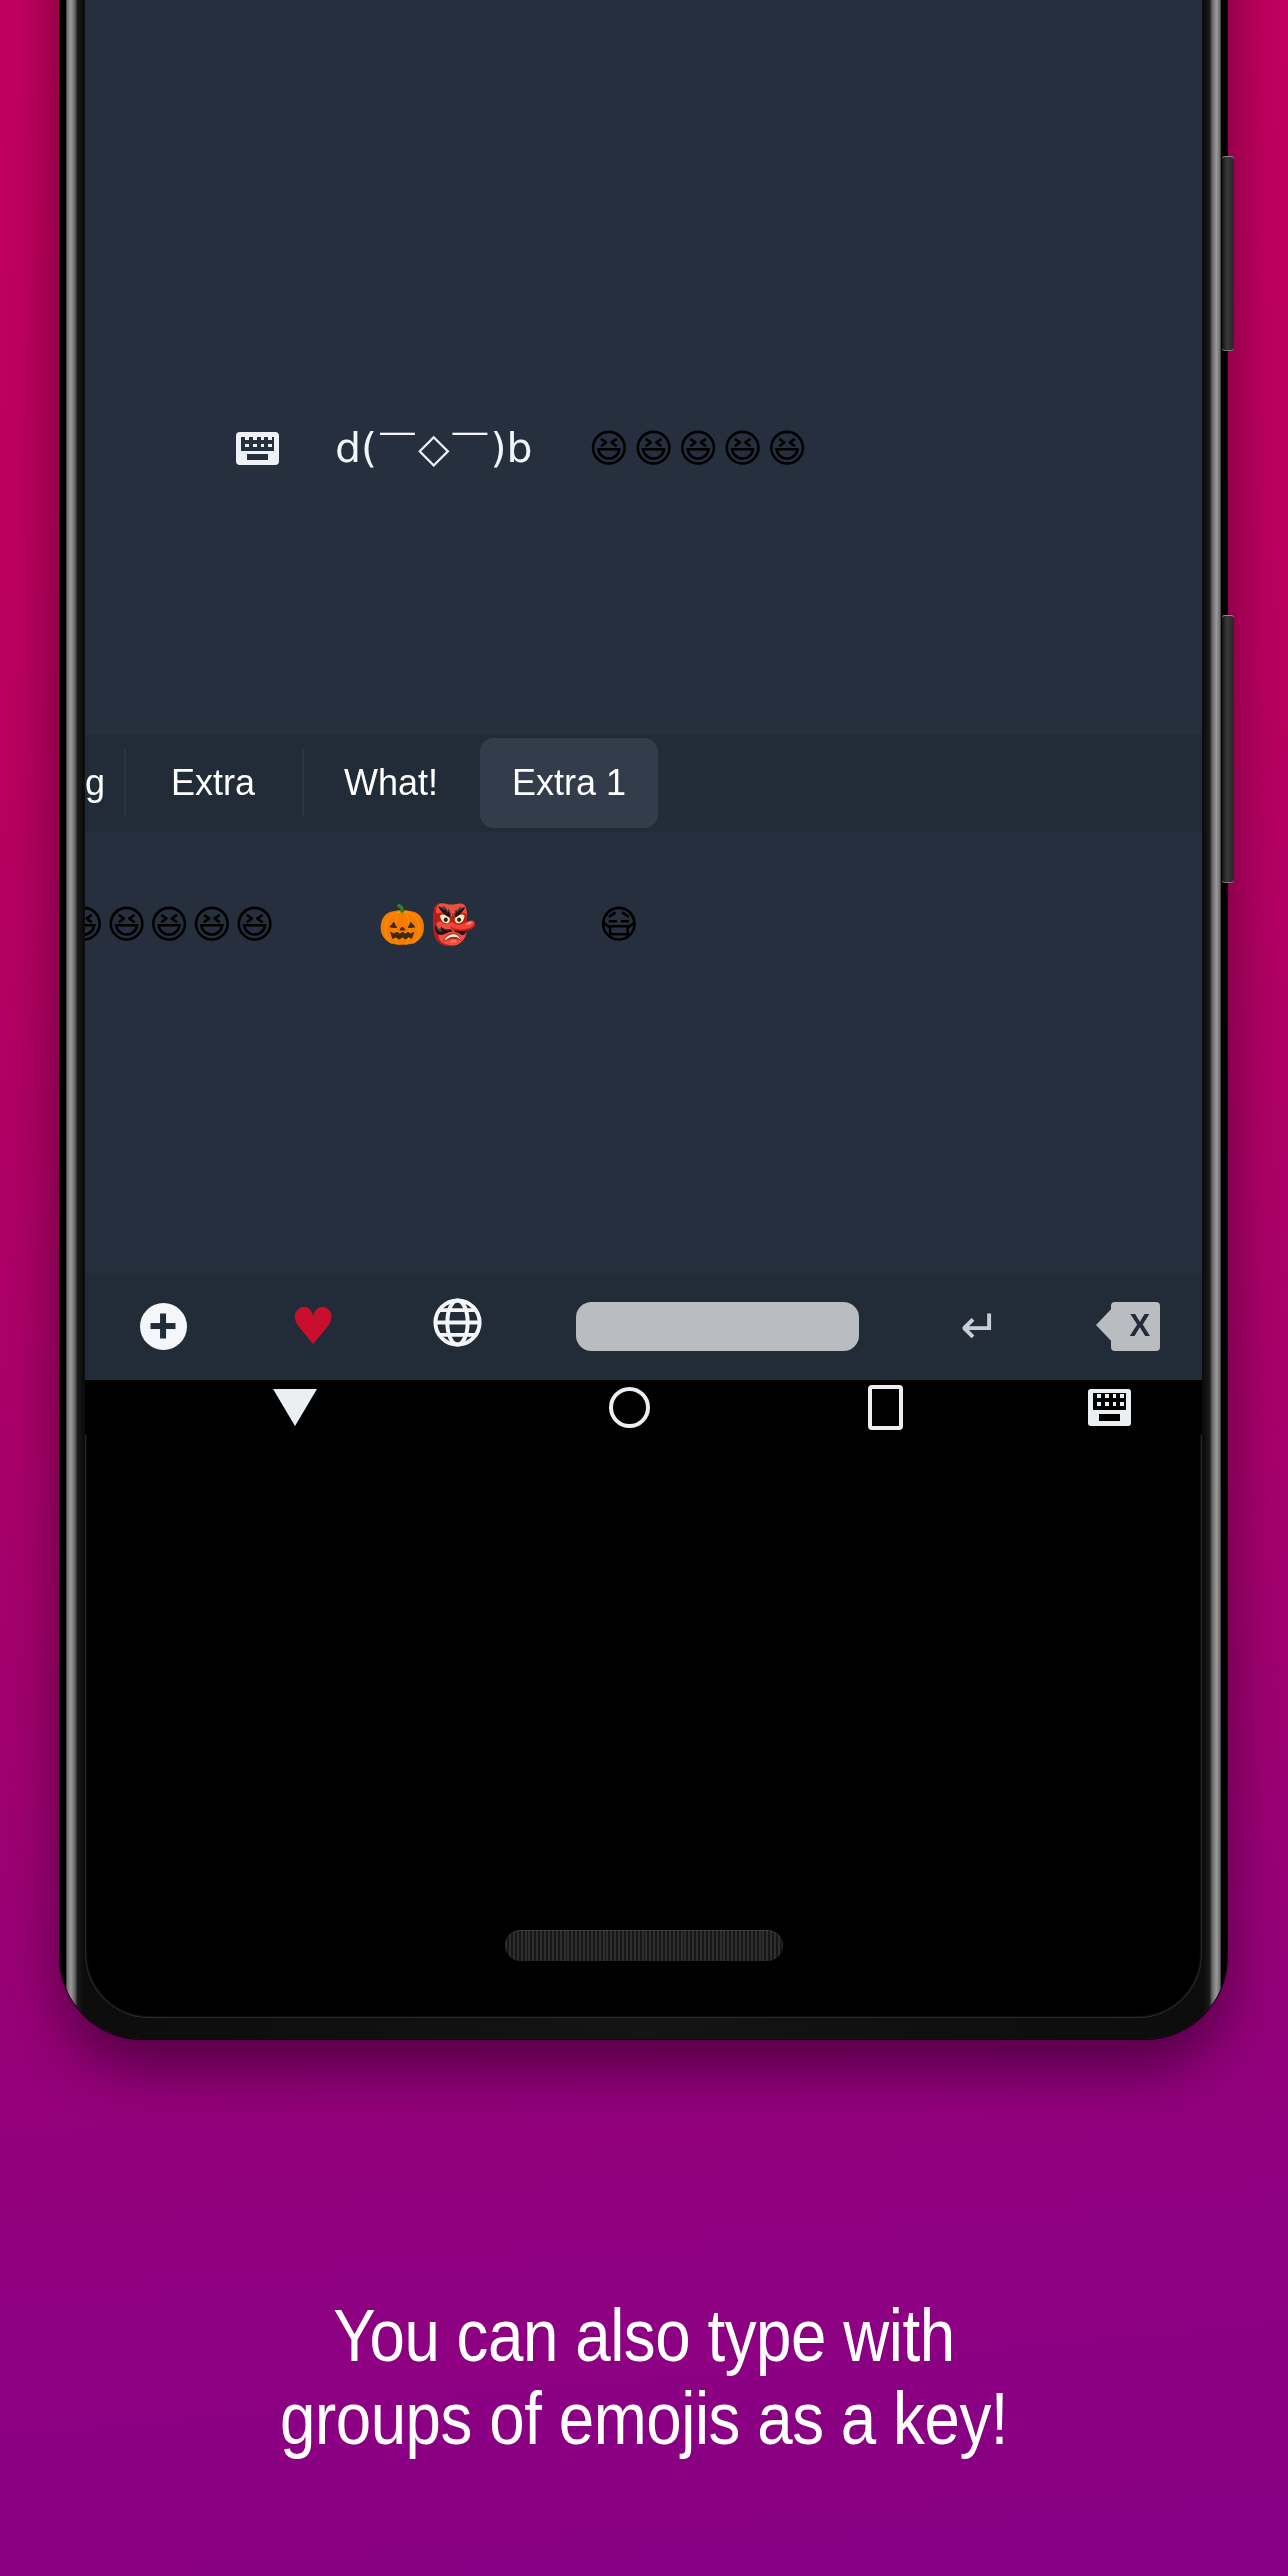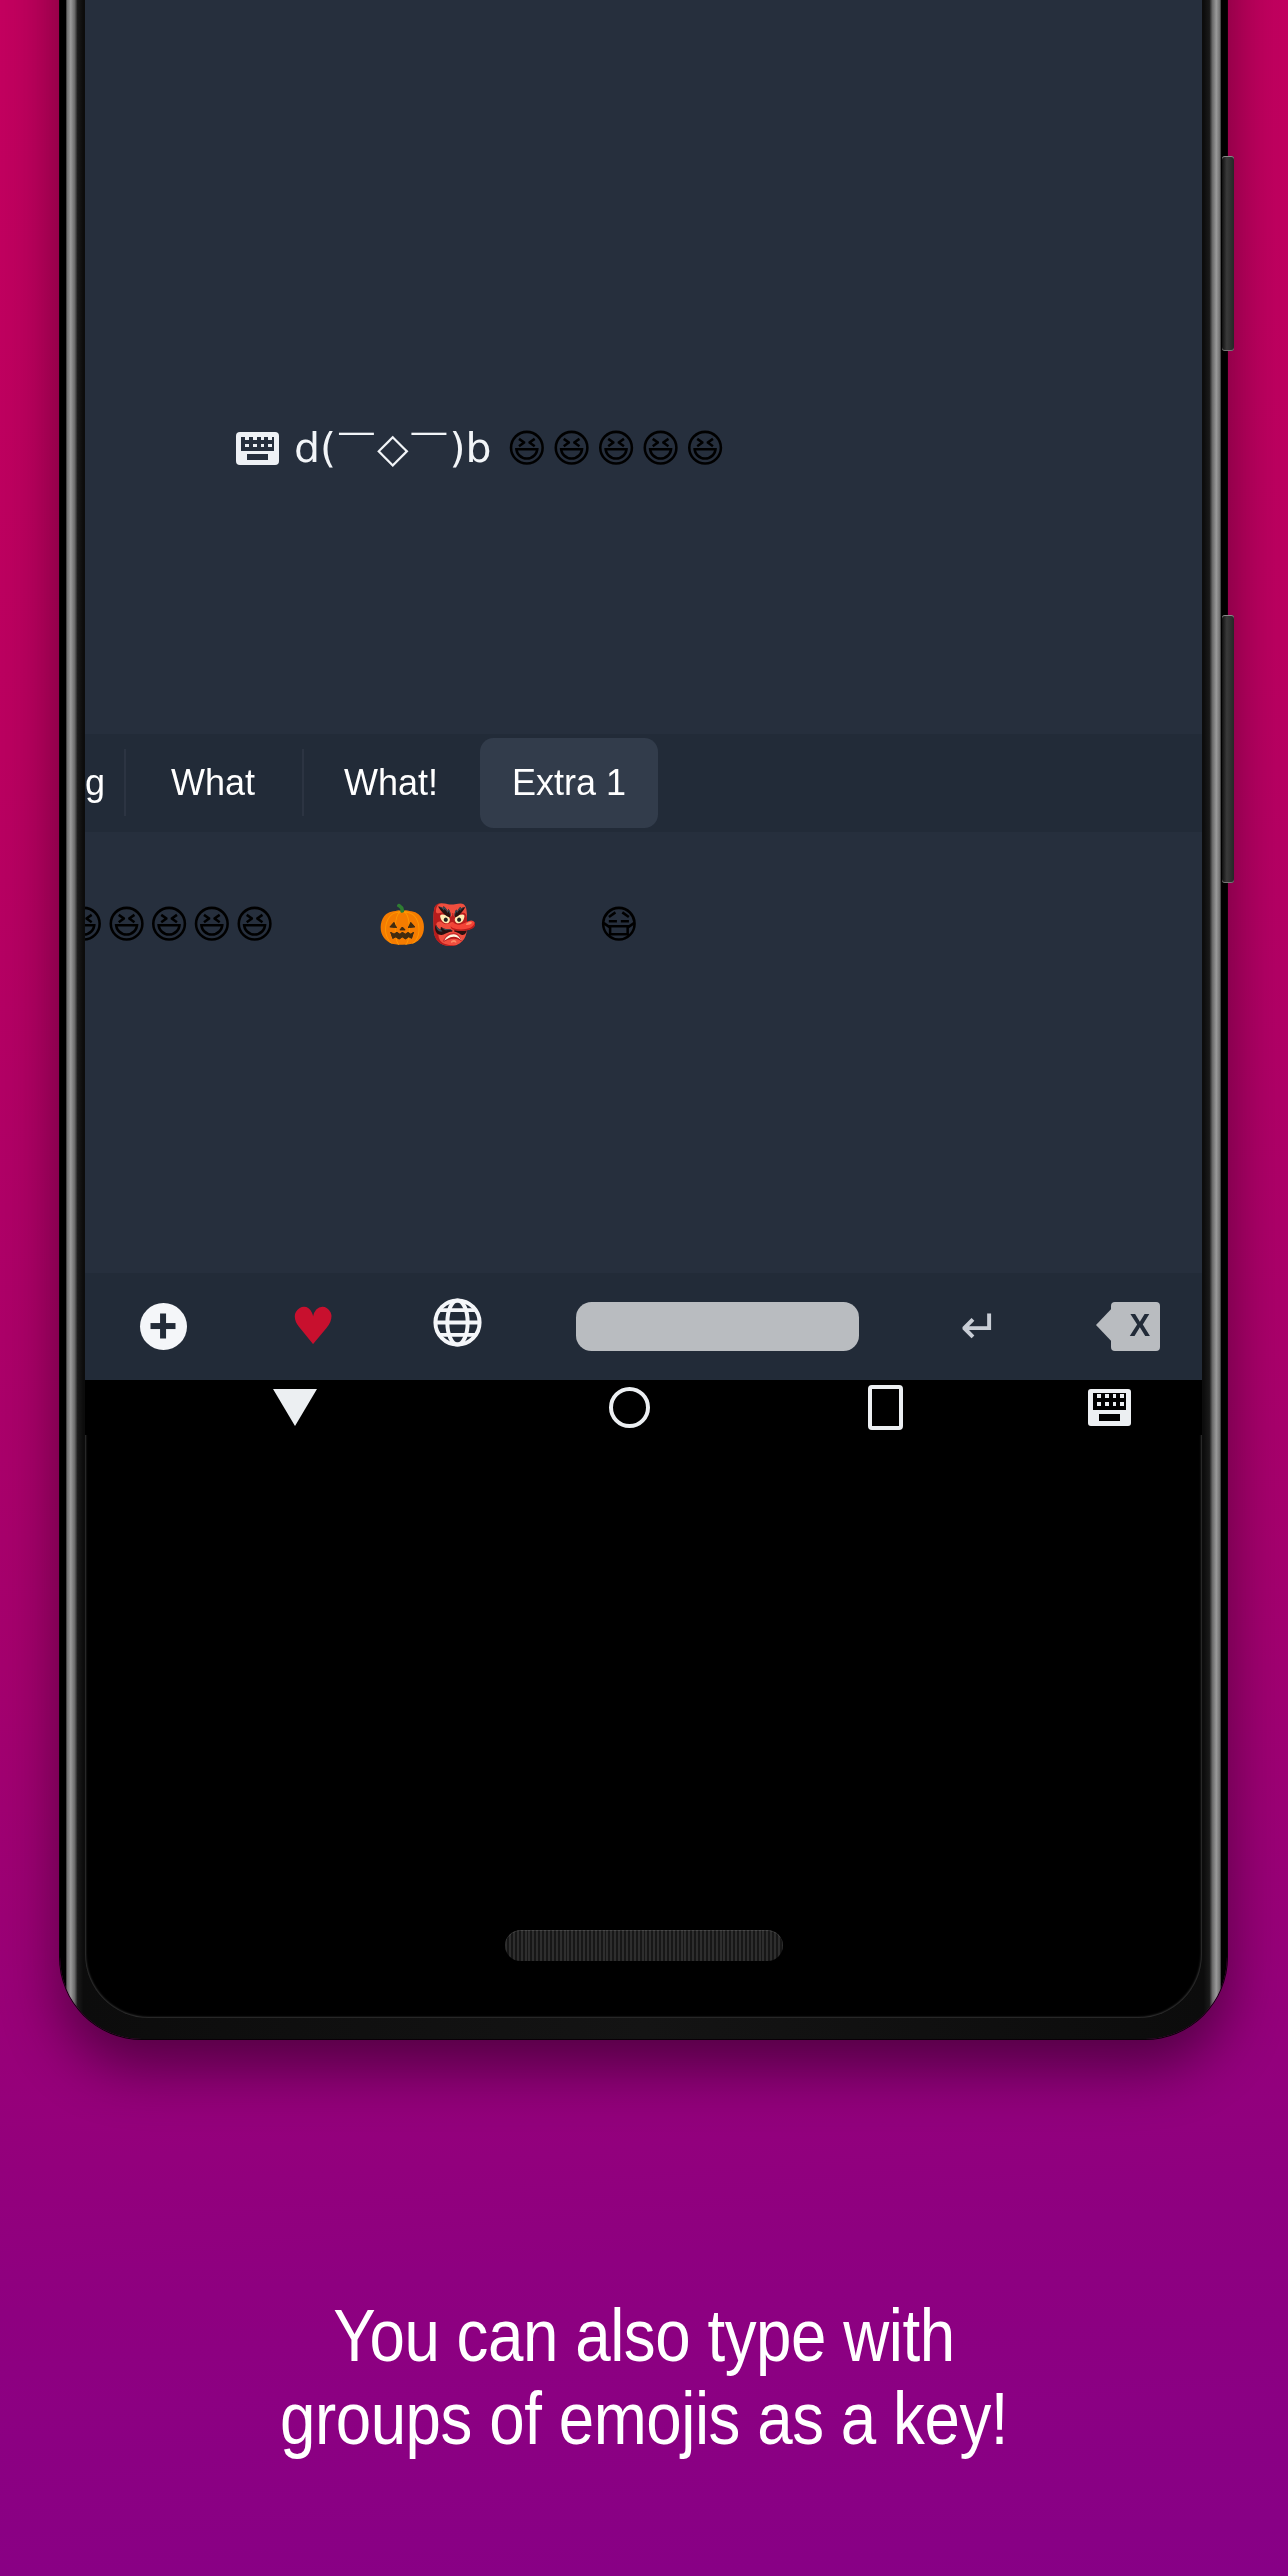--- a/index.html
+++ b/index.html
@@ -77,21 +77,21 @@
     background:#262f3d;
   }
 
   
   #suggestion-strip{
     position:absolute;
     left:0; right:0; top:790px;
     height:94px;
     display:flex; align-items:center;
     padding-left:151px;
-    gap:15px;
+    gap:56px;
   }
   #kbd-switch-icon{
     width:43px; height:33px; flex:none;
     background:#eef1f5;
     border-radius:3.9px;
     position:relative;
   }
   #kbd-switch-icon::before{
     content:""; position:absolute; left:4.9px; top:4.9px; right:4.9px; height:13.7px;
     background:
@@ -288,21 +288,21 @@
       </div>
 
       <div id="suggestion-strip">
         <div id="kbd-switch-icon"></div>
         <div class="sugg-text">d(￣◇￣)b</div>
         <div class="sugg-emojis">😆😆😆😆😆</div>
       </div>
 
       <div id="tabbar">
         <div class="tab clipped-left">g</div>
-        <div class="tab">What</div>
+        <div class="tab">Extra</div>
         <div class="tab">What!</div>
         <div class="tab selected">Extra 1</div>
       </div>
 
       <div id="palette">
         <div id="palette-row">
           <div class="palette-cell" id="pal-cell-1">😆😆😆😆😆</div>
           <div class="palette-cell" id="pal-cell-2">🎃👺</div>
           <div class="palette-cell" id="pal-cell-3">😷</div>
         </div>

